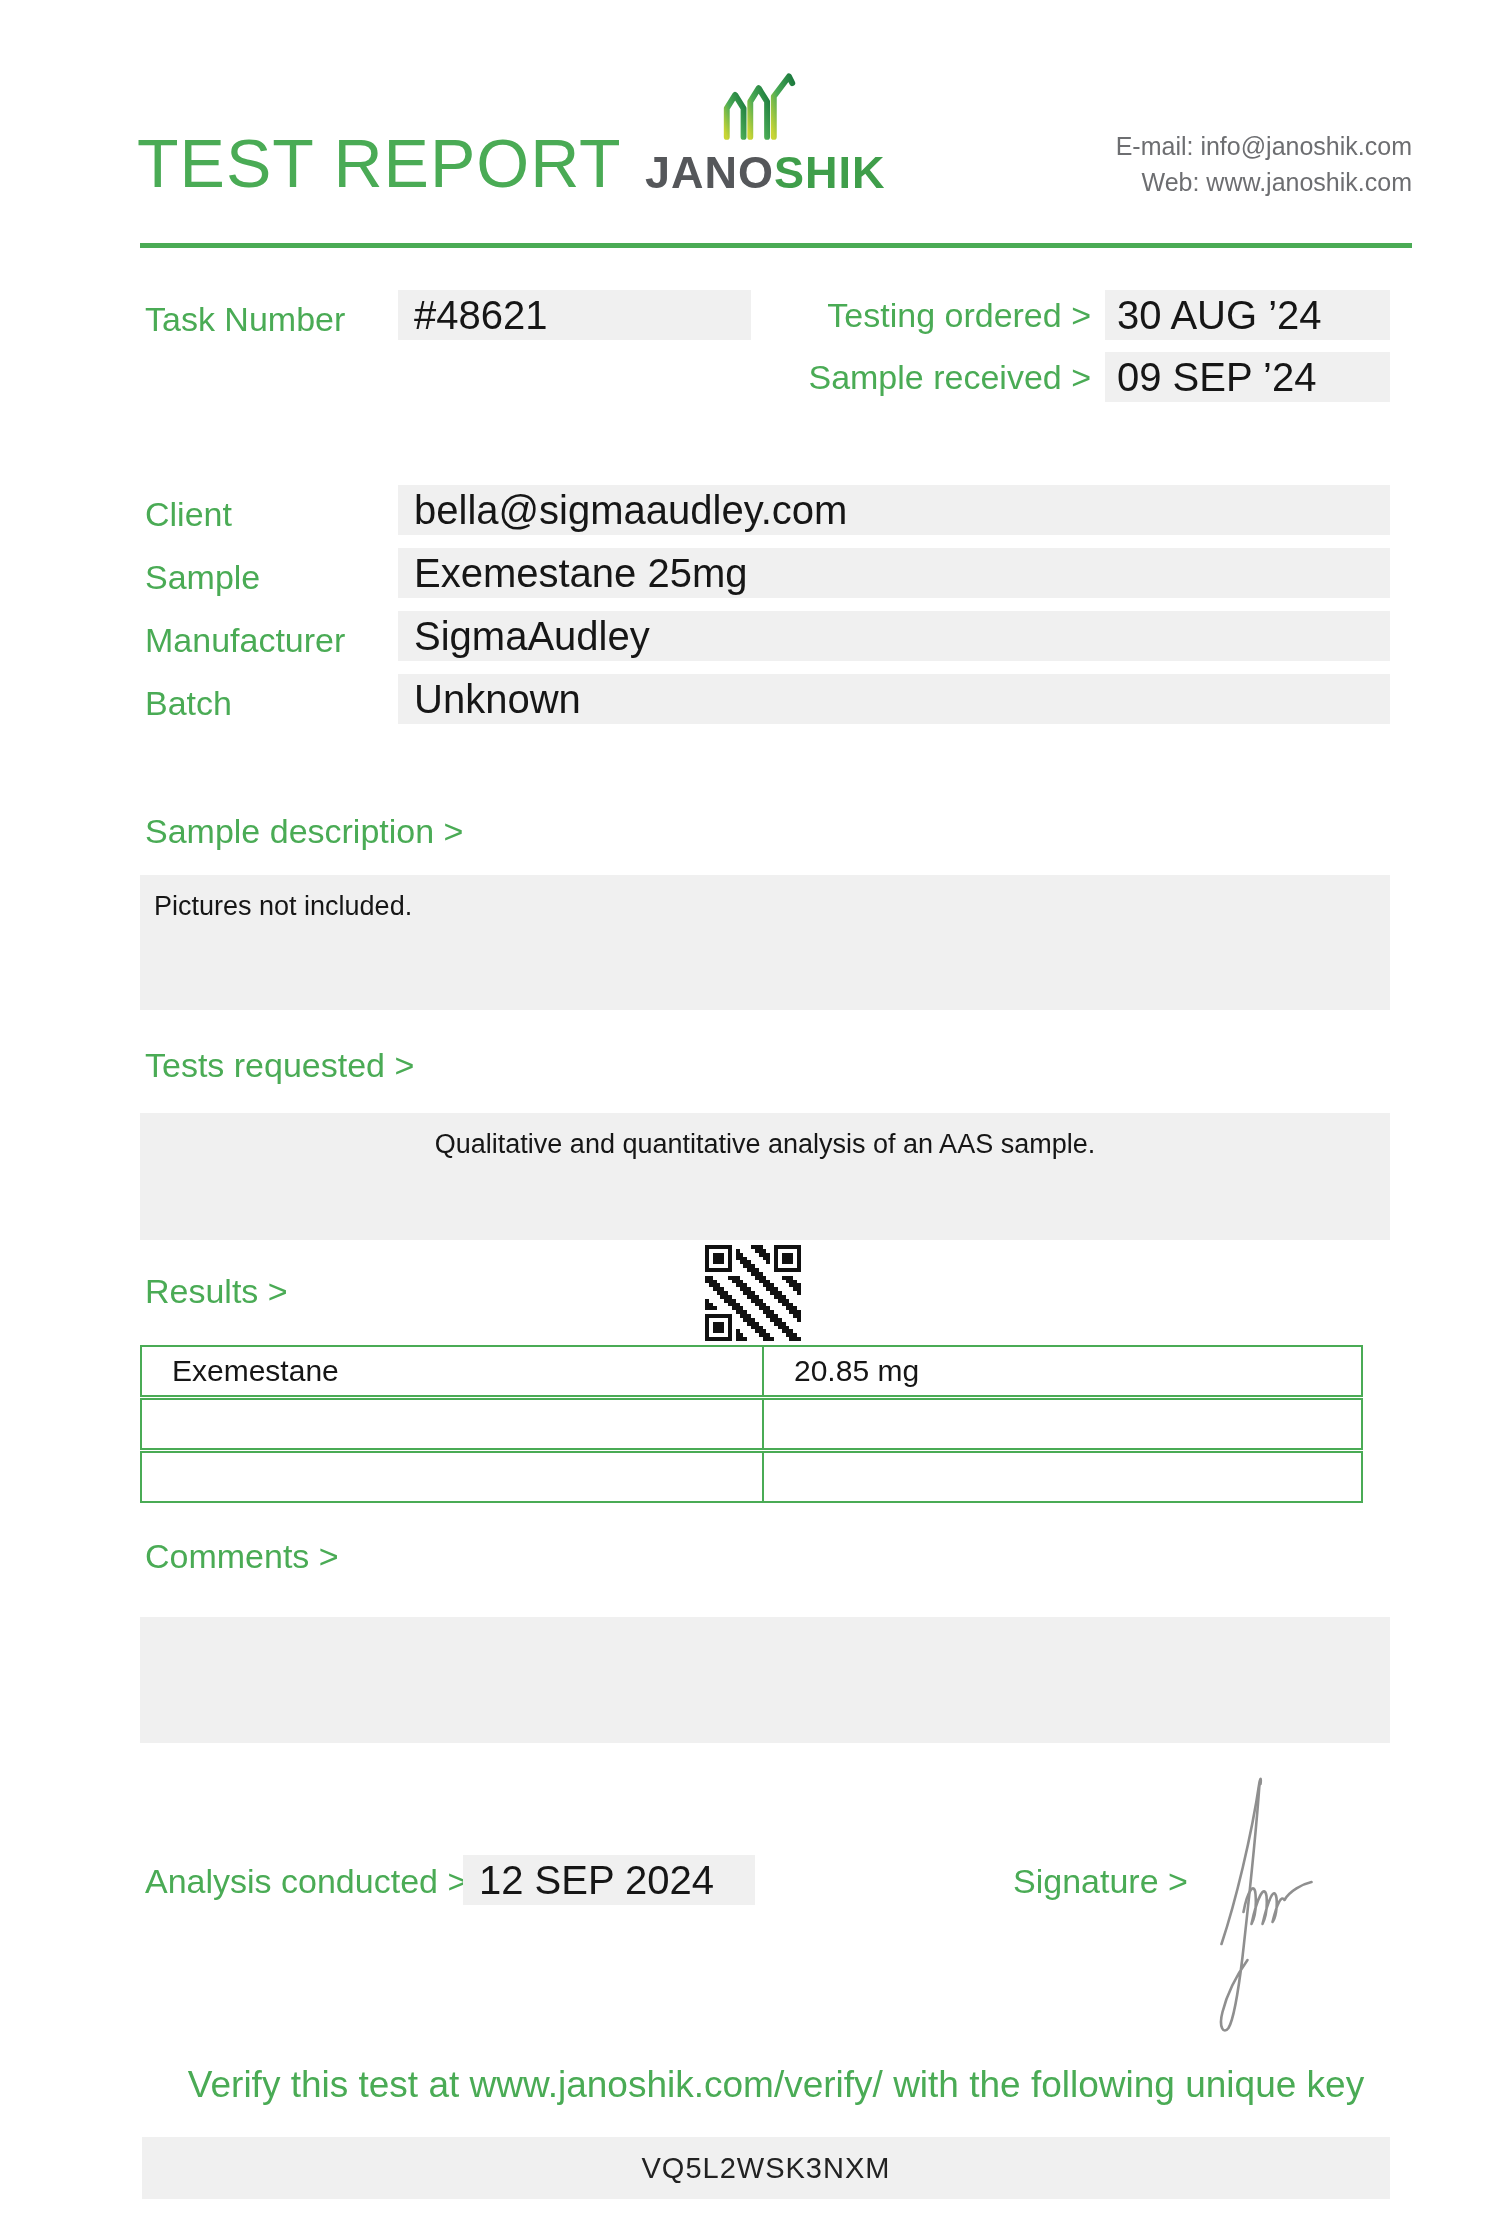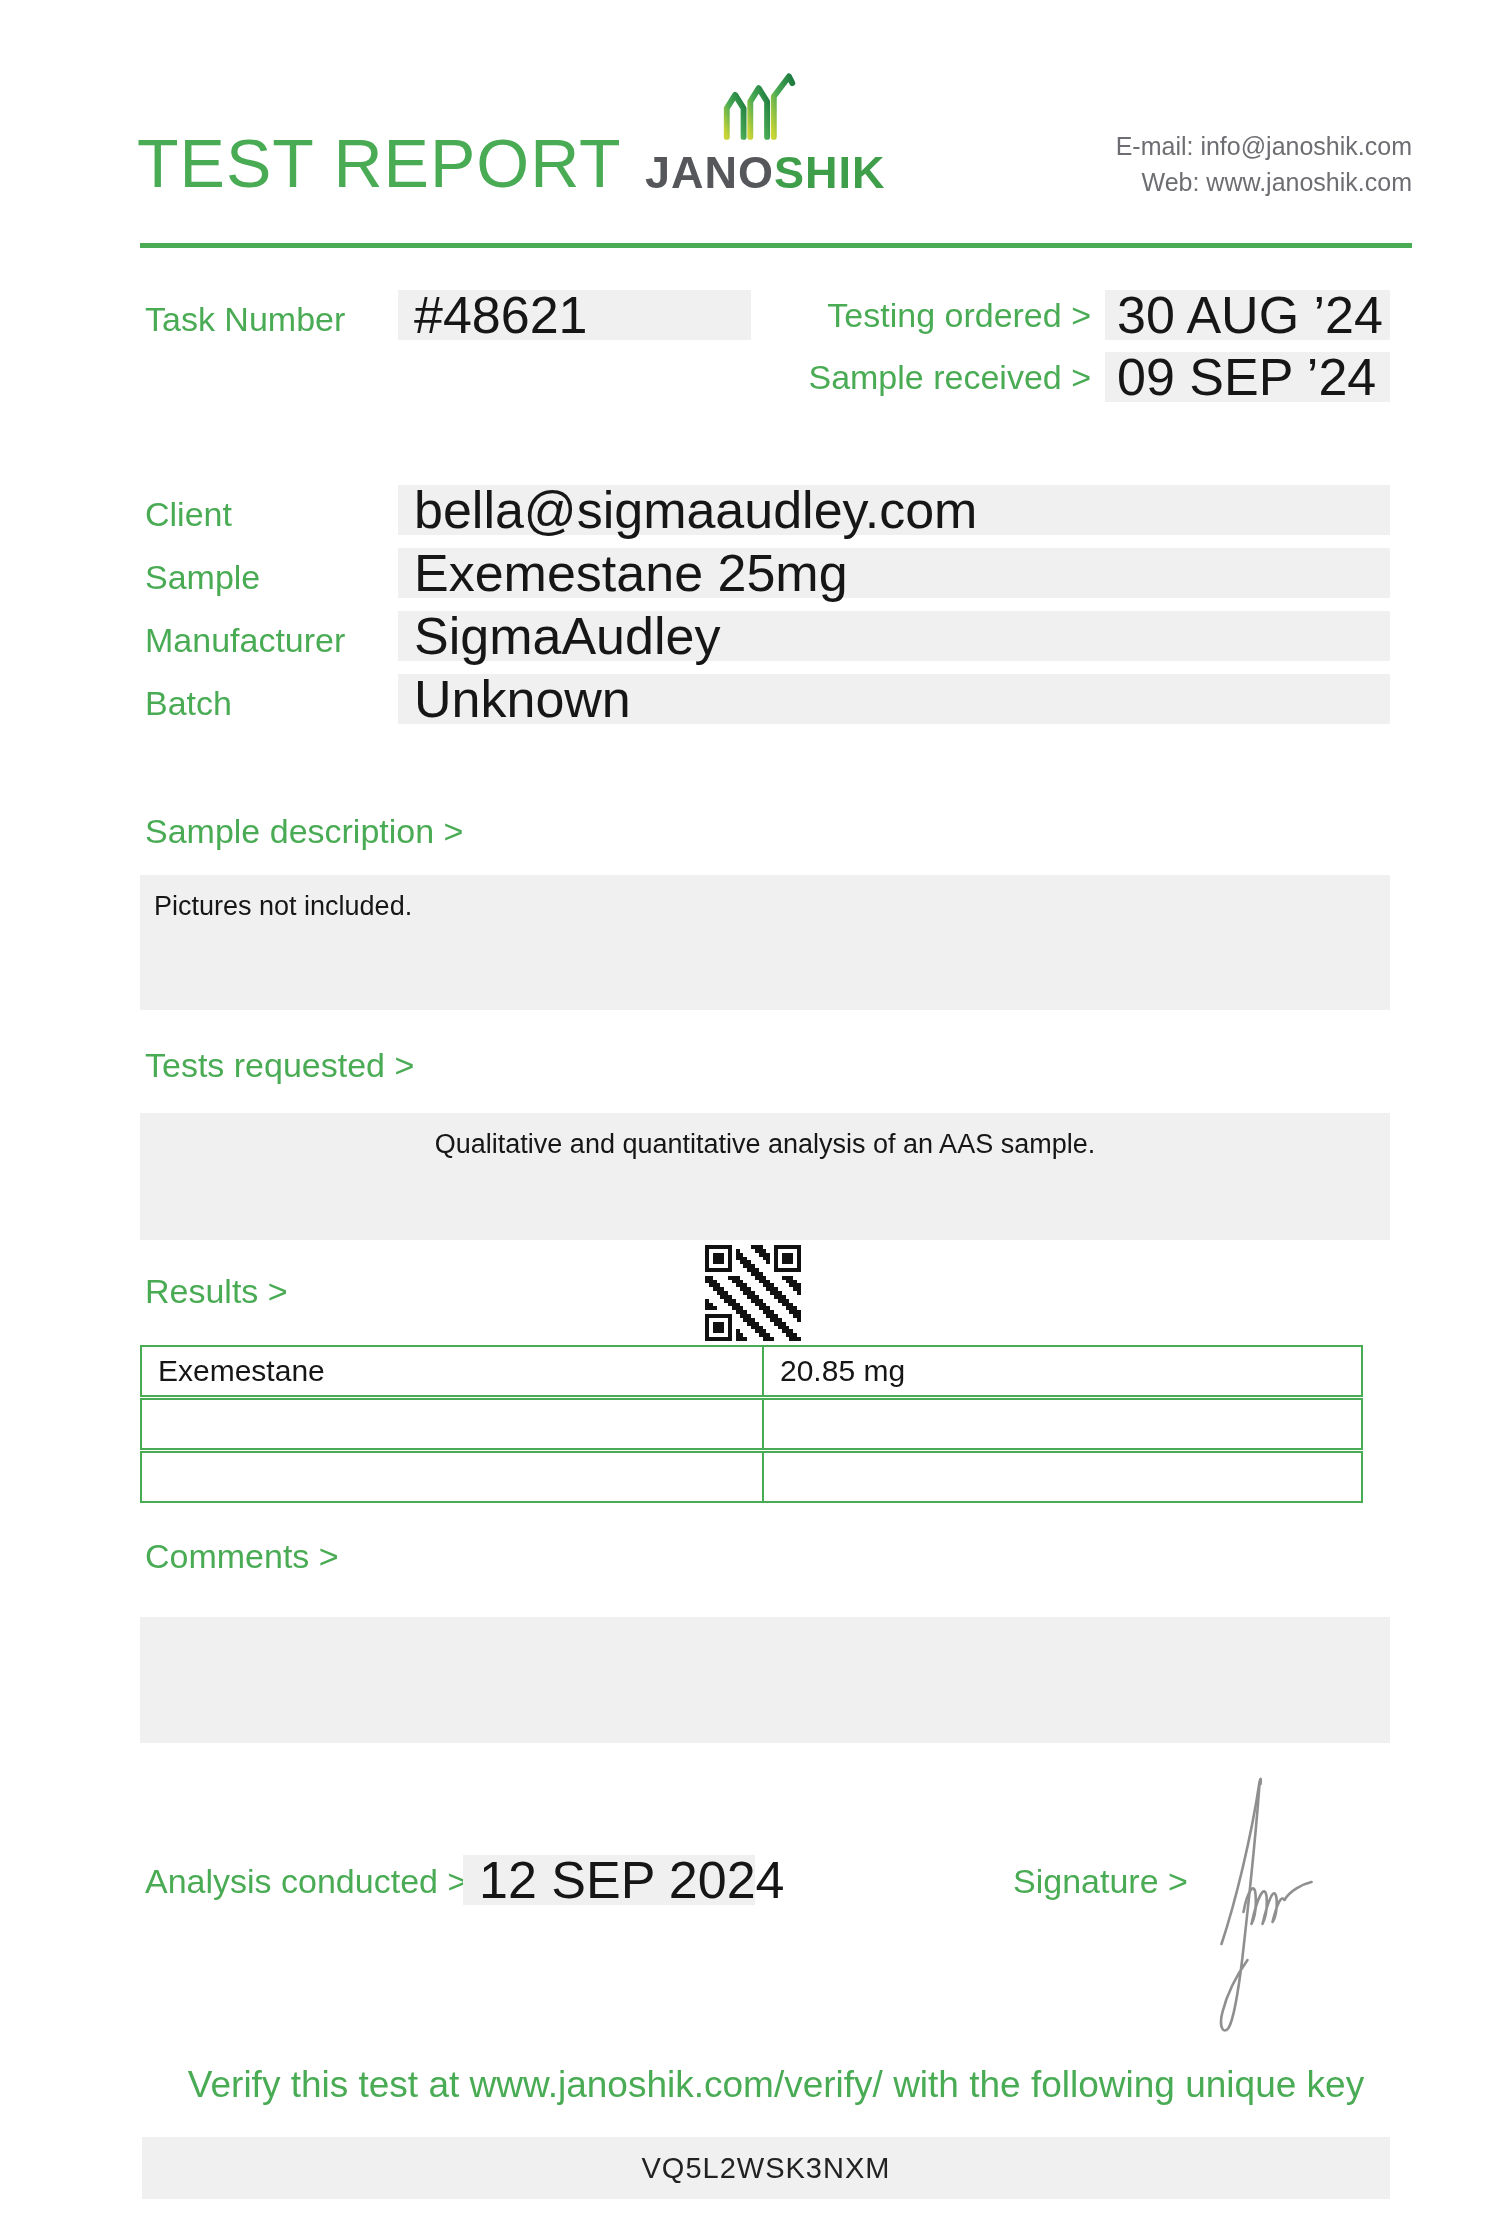--- a/index.html
+++ b/index.html
@@ -19,21 +19,21 @@
   .logo{position:absolute;left:645px;top:70px;width:224px;text-align:center;}
   .logo-icon{display:block;margin:0 auto;width:84px;height:80px;}
   .logo-text{font-size:45px;font-weight:bold;letter-spacing:1px;line-height:1;}
   .logo-text .jano{color:var(--logo-gray);}
   .logo-text .shik{color:#3f9e4a;}
   .contact{position:absolute;right:94px;top:128px;text-align:right;color:var(--contact-gray);font-size:25px;line-height:36px;}
   .rule{position:absolute;left:140px;top:243px;width:1272px;height:5px;background:var(--green);}
 
   
   .glabel{position:absolute;color:var(--green);font-size:34px;white-space:nowrap;}
-  .vbox{position:absolute;background:var(--box-bg);height:50px;display:flex;align-items:center;padding-left:16px;font-size:52px;color:var(--ink);white-space:nowrap;}
+  .vbox{position:absolute;background:var(--box-bg);height:50px;display:flex;align-items:center;padding-left:16px;font-size:40px;color:var(--ink);white-space:nowrap;}
   .heading{position:absolute;color:var(--green);font-size:34px;white-space:nowrap;}
   .graybox{position:absolute;left:140px;width:1250px;background:var(--box-bg);padding:16px 14px;font-size:27px;color:var(--ink);}
 
   
   .task-label{left:145px;top:300px;}
   .task-box{left:398px;top:290px;width:353px;}
   .daterow{position:absolute;right:116px;display:flex;align-items:center;}
   .daterow .glabel{position:static;margin-right:14px;}
   .daterow .vbox{position:static;width:285px;padding-left:12px;}
   .daterow1{top:290px;}
@@ -50,21 +50,21 @@
   .tests-box{top:1113px;height:127px;text-align:center;}
   .results-heading{left:145px;top:1272px;}
   .comments-heading{left:145px;top:1537px;}
   .comments-box{top:1617px;height:126px;}
 
   .qr{position:absolute;left:705px;top:1245px;width:96px;height:96px;}
 
   
   .rtable{position:absolute;left:140px;top:1345px;width:1223px;}
   .rrow{display:flex;width:100%;height:52px;border:2px solid var(--border-green);margin-bottom:1px;background:#fff;}
-  .rcell{display:flex;align-items:center;padding-left:16px;font-size:30px;color:var(--ink);}
+  .rcell{display:flex;align-items:center;padding-left:30px;font-size:30px;color:var(--ink);}
   .rcell.c1{width:622px;border-right:2px solid var(--border-green);}
   .rcell.c2{flex:1;}
 
   
   .analysis-label{left:145px;top:1862px;}
   .analysis-box{left:463px;top:1855px;width:292px;text-align:right;}
   .sig-label{left:1013px;top:1862px;}
   .signature{position:absolute;left:1205px;top:1772px;width:115px;height:270px;}
   .verify-line{position:absolute;left:140px;top:2064px;width:1272px;text-align:center;color:var(--green);font-size:37px;white-space:nowrap;}
   .key-box{position:absolute;left:142px;top:2137px;width:1248px;height:62px;background:var(--box-bg);display:flex;align-items:center;justify-content:center;font-size:29px;letter-spacing:1px;color:#222;}

